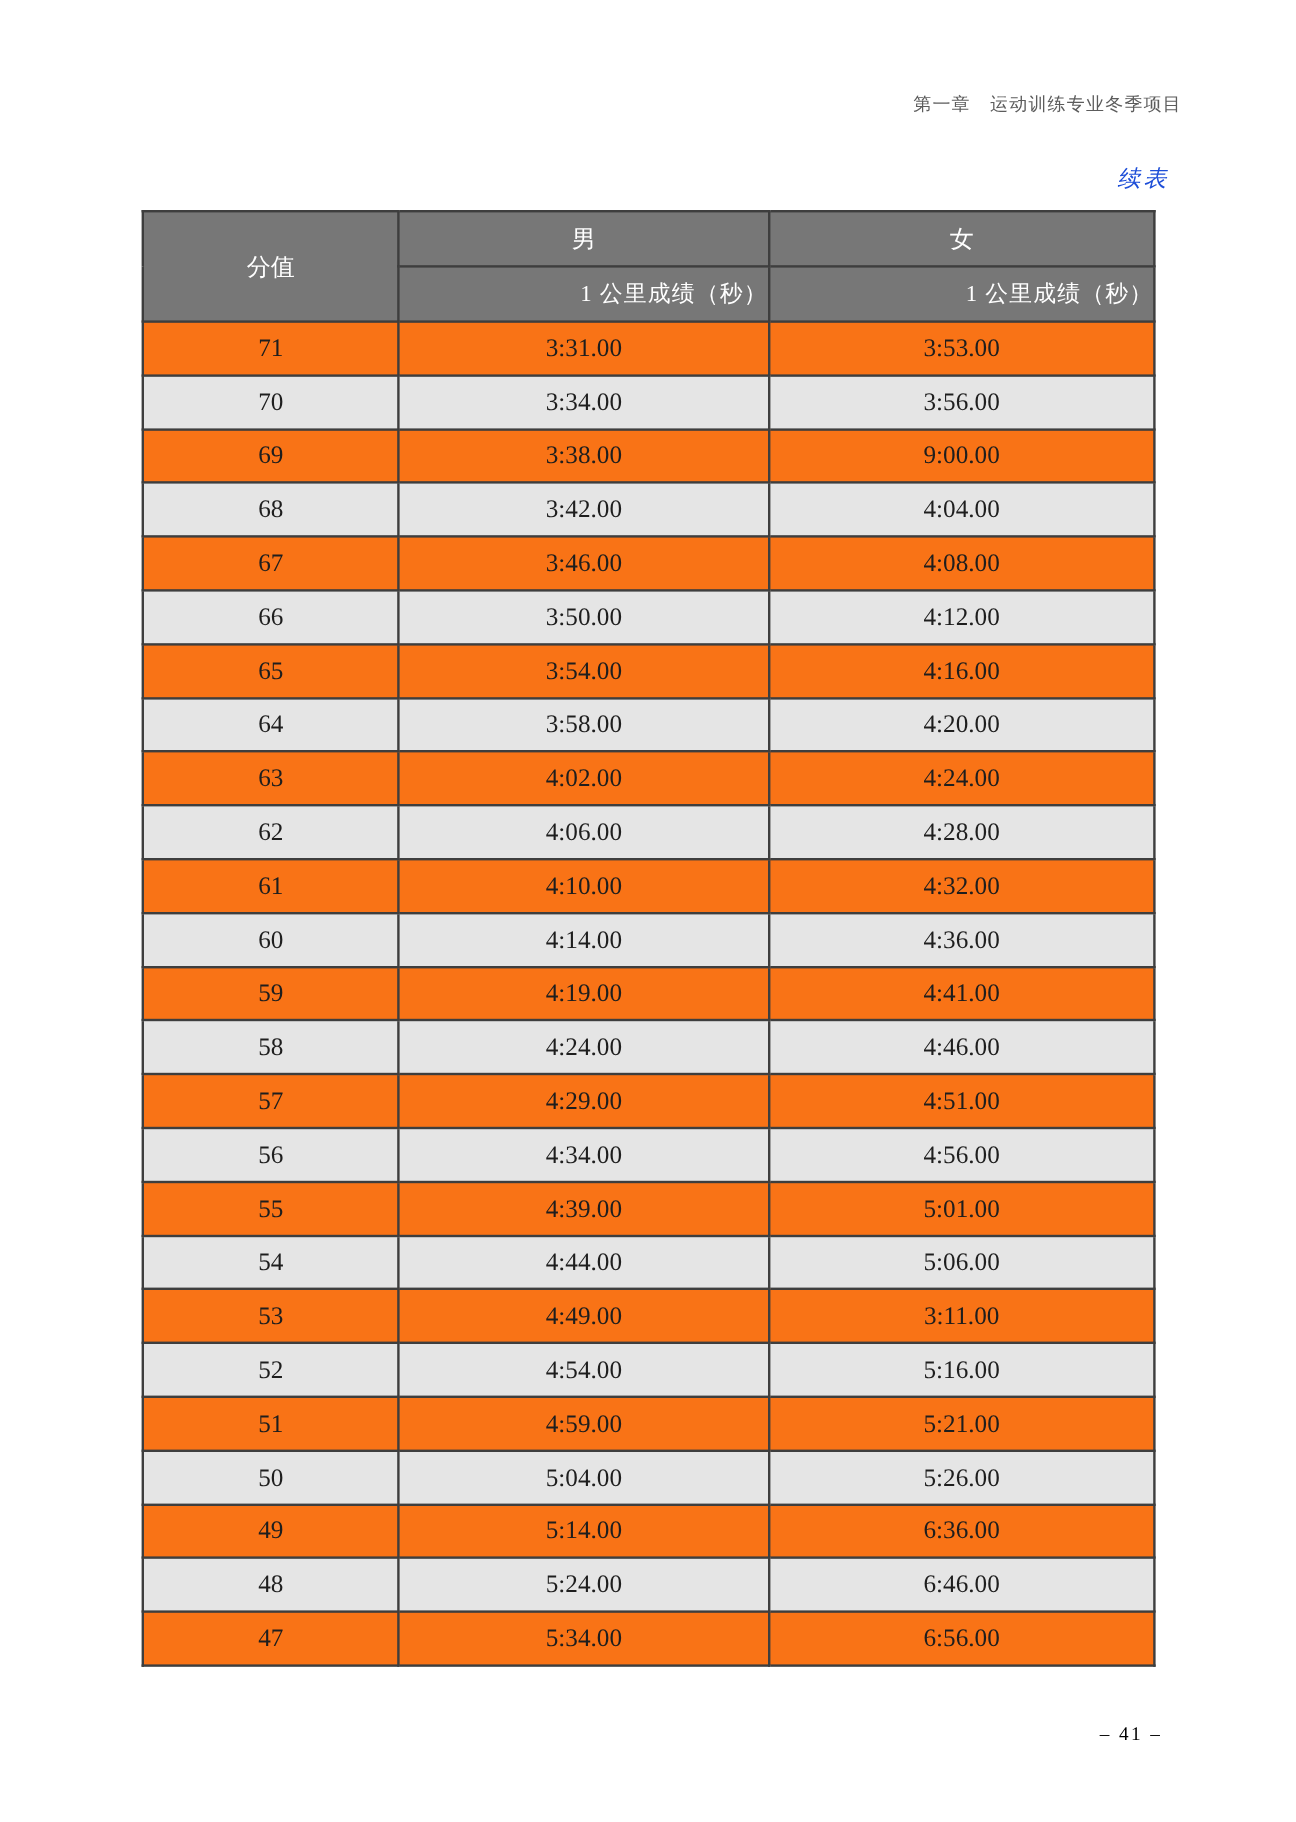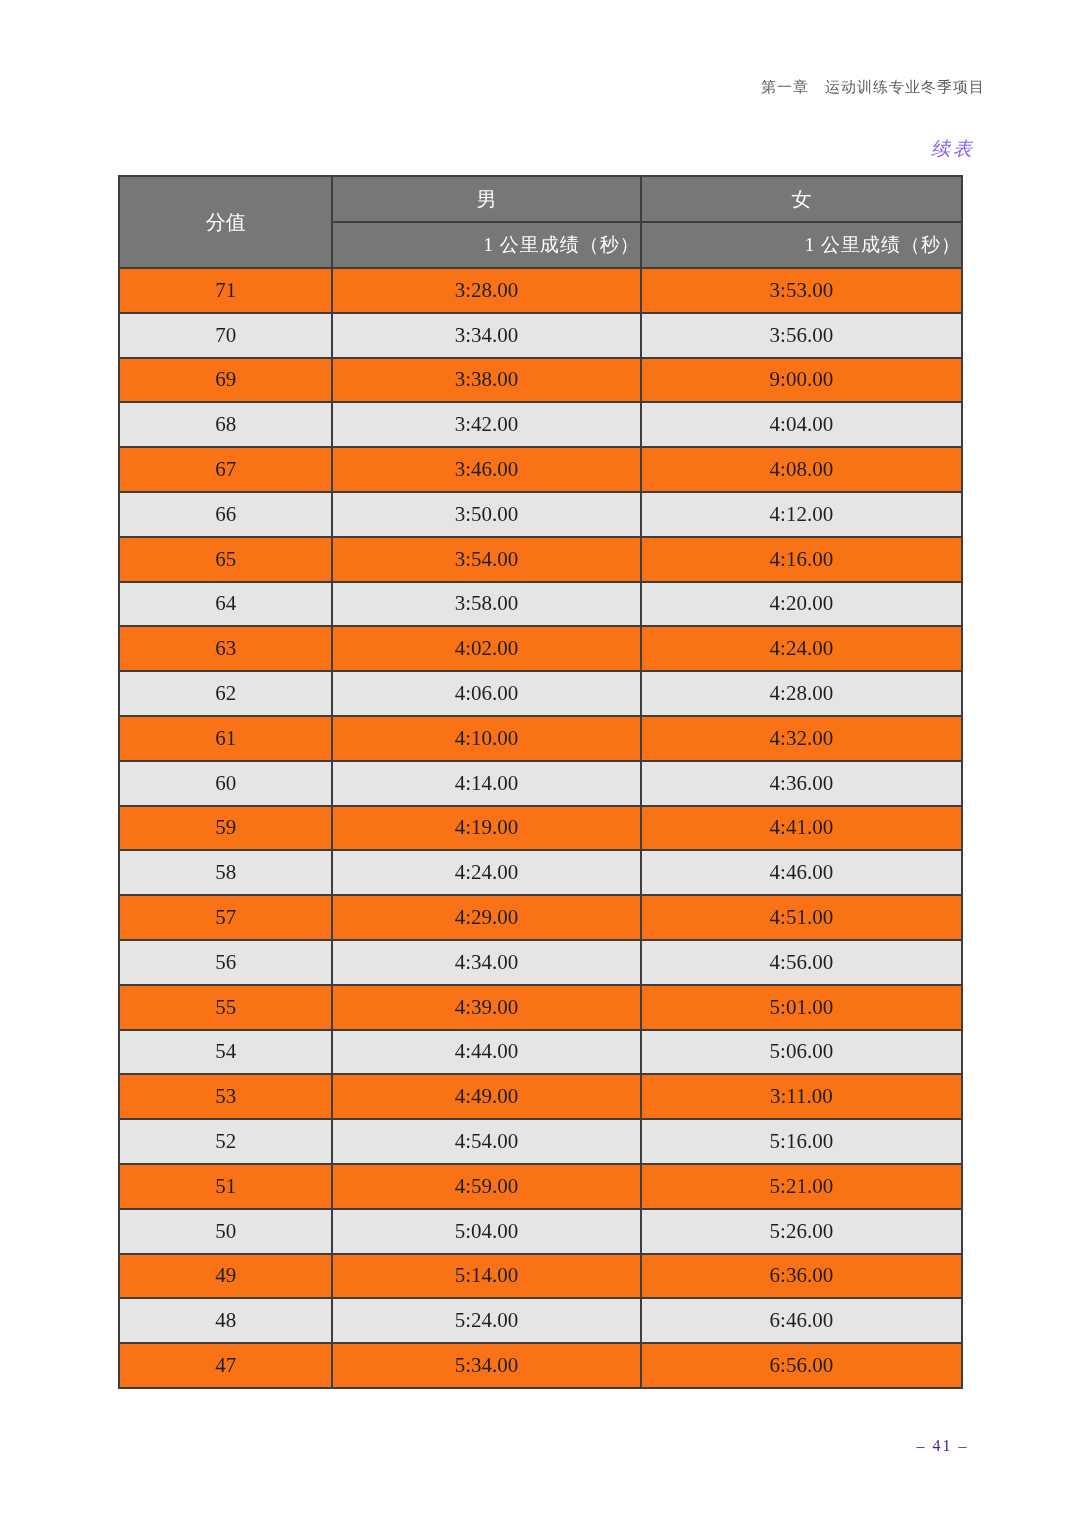--- a/index.html
+++ b/index.html
@@ -23,21 +23,21 @@
     font-size: 15px;
     letter-spacing: 1px;
     color: #5c5c5c;
     font-family: "Liberation Sans", "DejaVu Sans", sans-serif;
   }
   .continuation-label {
     position: absolute;
     top: 136px;
     right: 105px;
     font-size: 19px;
-    color: #8b5cf6;
+    color: #1d4ed8;
     font-style: italic;
     letter-spacing: 3px;
   }
   table.score-table {
     position: absolute;
     top: 175px;
     left: 118px;
     width: 845px;
     border-collapse: collapse;
     table-layout: fixed;
@@ -74,21 +74,21 @@
   table.score-table tbody tr.row-odd td  { background: #f97316; }
   table.score-table tbody tr.row-even td { background: #e5e5e5; }
 
   .page-number {
     position: absolute;
     top: 1437px;
     left: 895px;
     width: 95px;
     text-align: center;
     font-size: 16px;
-    color: #4c1d95;
+    color: #000000;
     letter-spacing: 2px;
   }
 </style>
 </head>
 <body>
 
 <div class="page">
 
   <div class="running-header">第一章　运动训练专业冬季项目</div>
 
@@ -107,21 +107,21 @@
         <th>女</th>
       </tr>
       <tr>
         <th class="sub-header">1 公里成绩（秒）</th>
         <th class="sub-header">1 公里成绩（秒）</th>
       </tr>
     </thead>
     <tbody>
         <tr class="row-odd">
           <td>71</td>
-          <td>3:28.00</td>
+          <td>3:31.00</td>
           <td>3:53.00</td>
         </tr>
         <tr class="row-even">
           <td>70</td>
           <td>3:34.00</td>
           <td>3:56.00</td>
         </tr>
         <tr class="row-odd">
           <td>69</td>
           <td>3:38.00</td>

